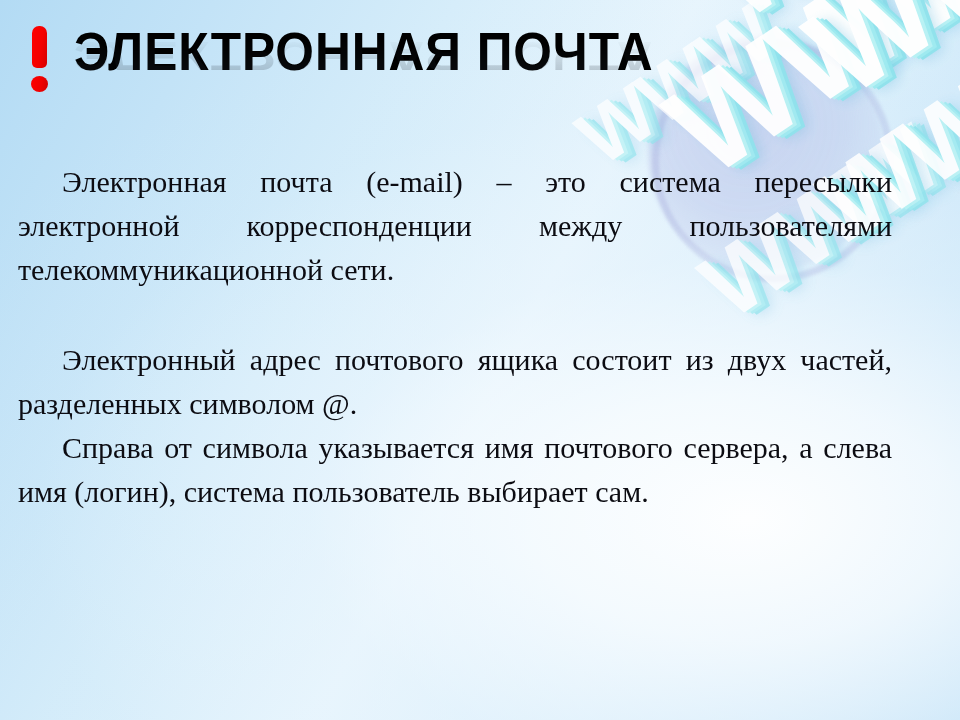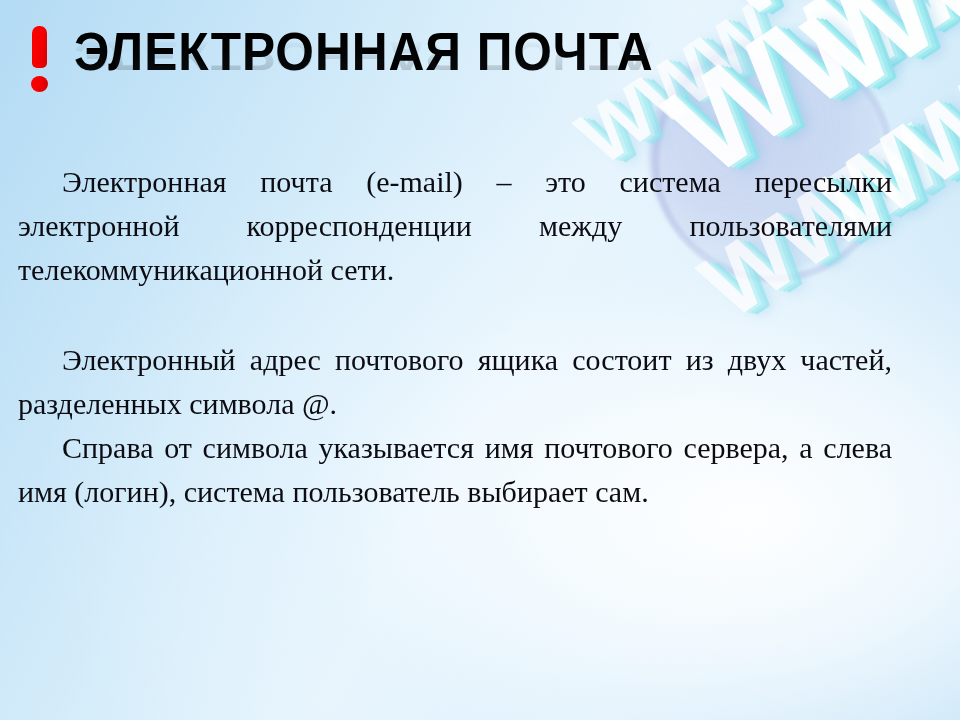--- a/index.html
+++ b/index.html
@@ -193,18 +193,18 @@
     </span>
     <span class="title-wrap">
       <div class="title-text">ЭЛЕКТРОННАЯ ПОЧТА</div>
       <div class="title-reflect">ЭЛЕКТРОННАЯ ПОЧТА</div>
     </span>
   </div>
 
   <div class="body-block">
     <p class="para">Электронная почта (e-mail) – это система пересылки электронной корреспонденции между пользователями телекоммуникационной сети.</p>
     <div class="gap-lg"></div>
-    <p class="para">Электронный адрес почтового ящика состоит из двух частей, разделенных символа @.</p>
+    <p class="para">Электронный адрес почтового ящика состоит из двух частей, разделенных символом @.</p>
     <div class="gap-sm"></div>
     <p class="para">Справа от символа указывается имя почтового сервера, а слева имя (логин), система пользователь выбирает сам.</p>
   </div>
 
 </div>
 
 </body></html>

